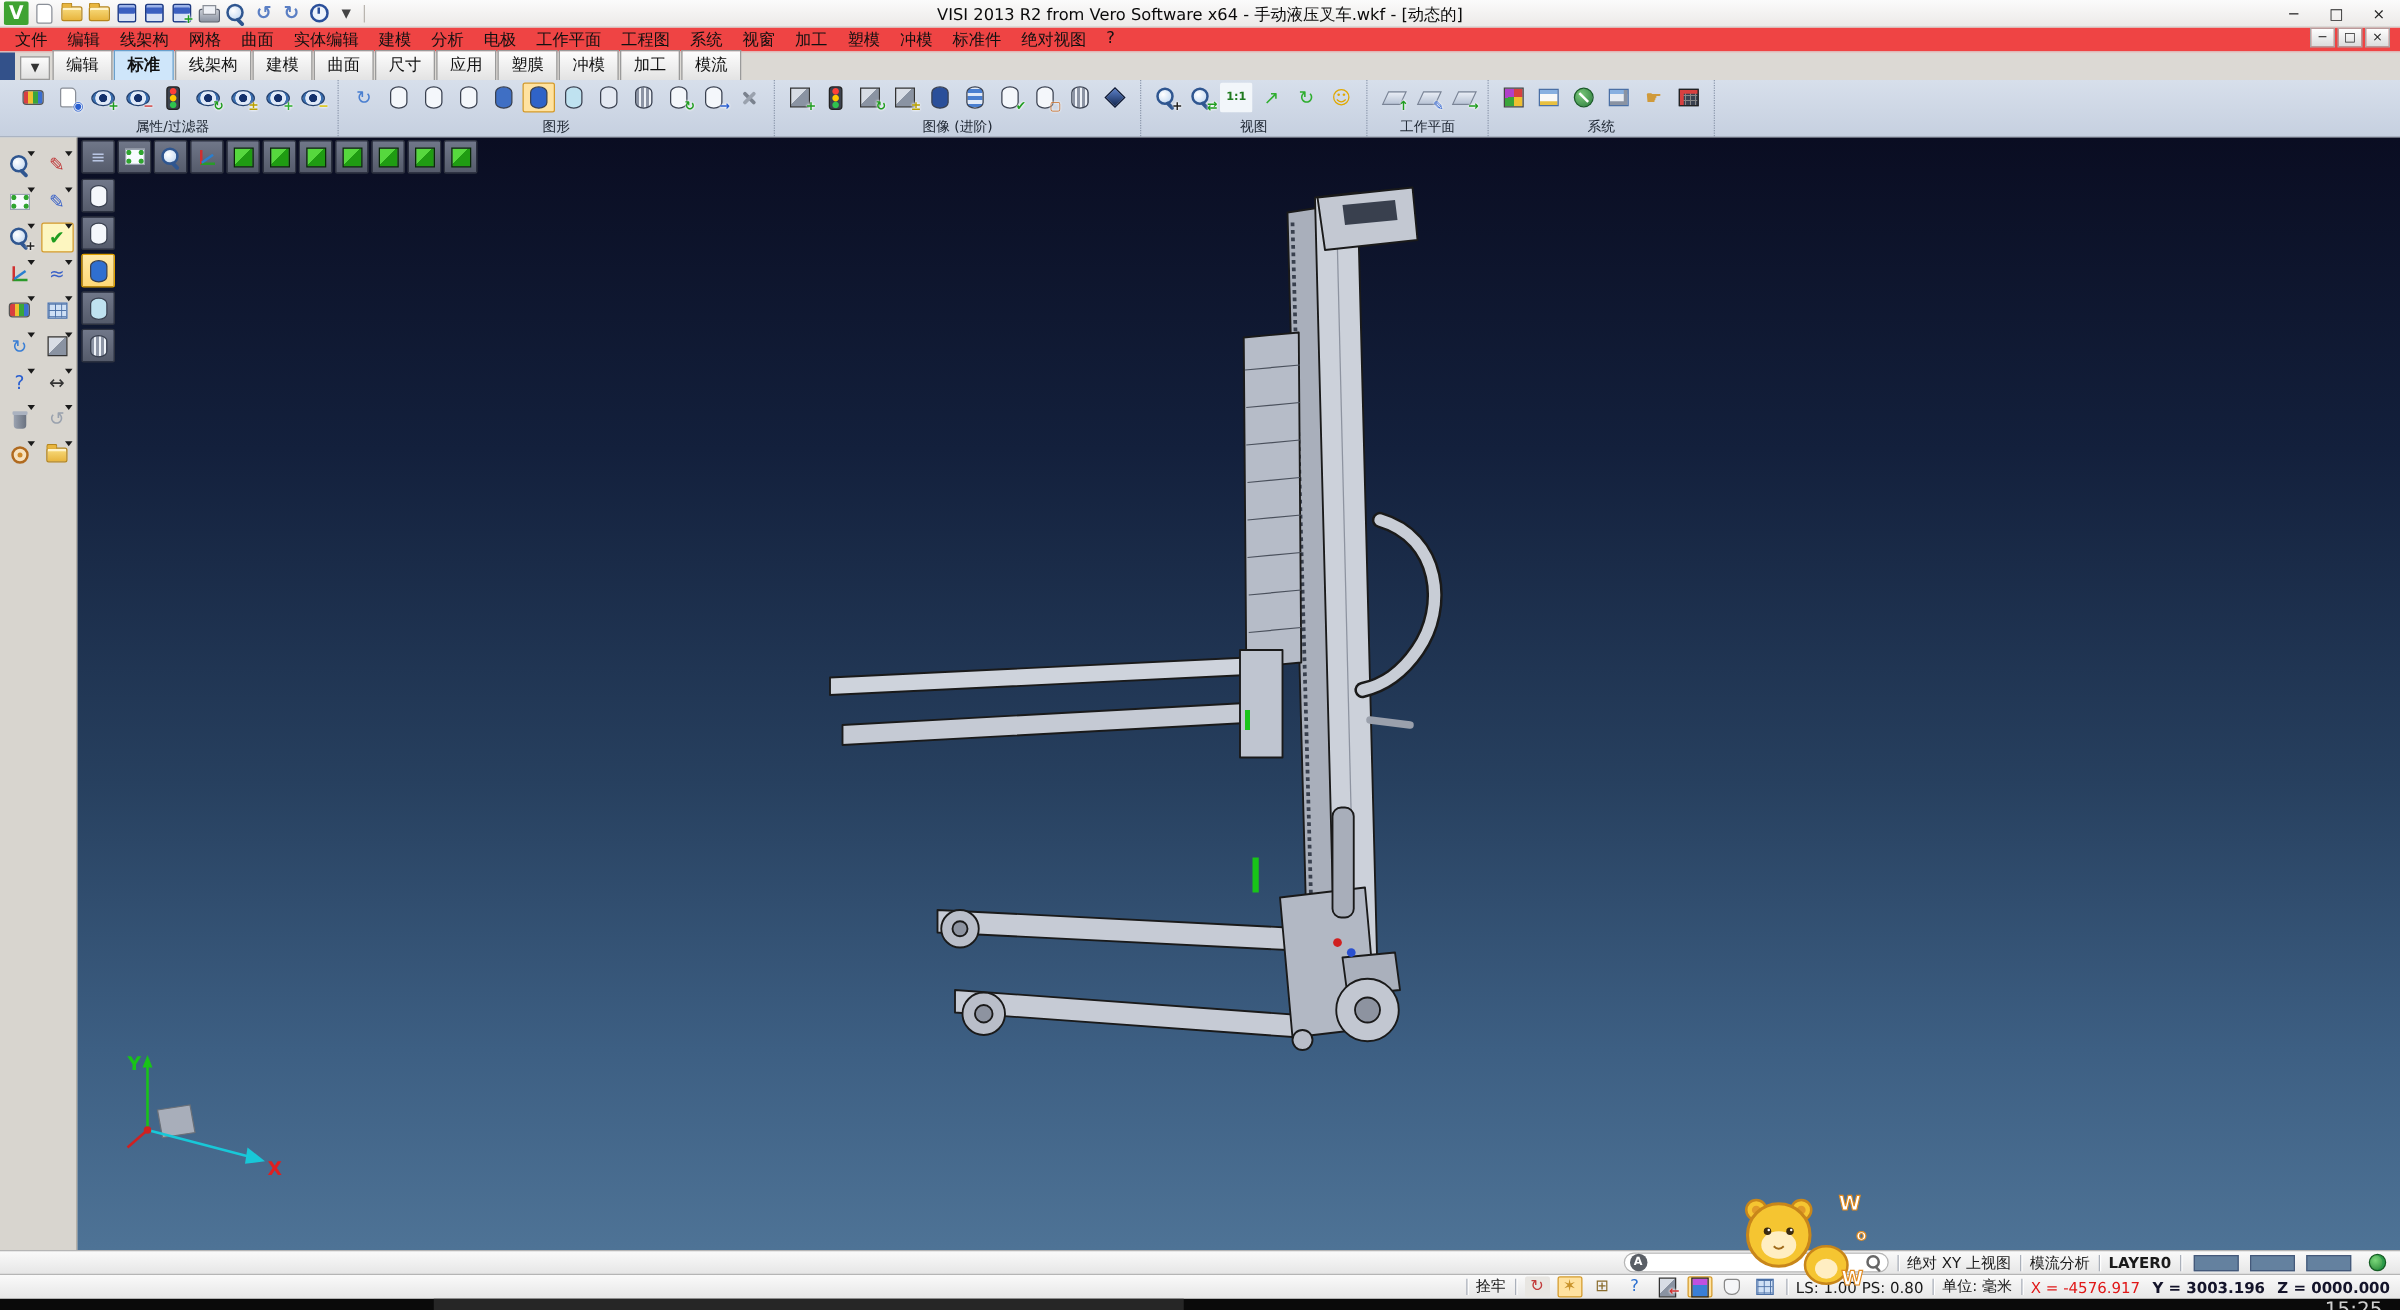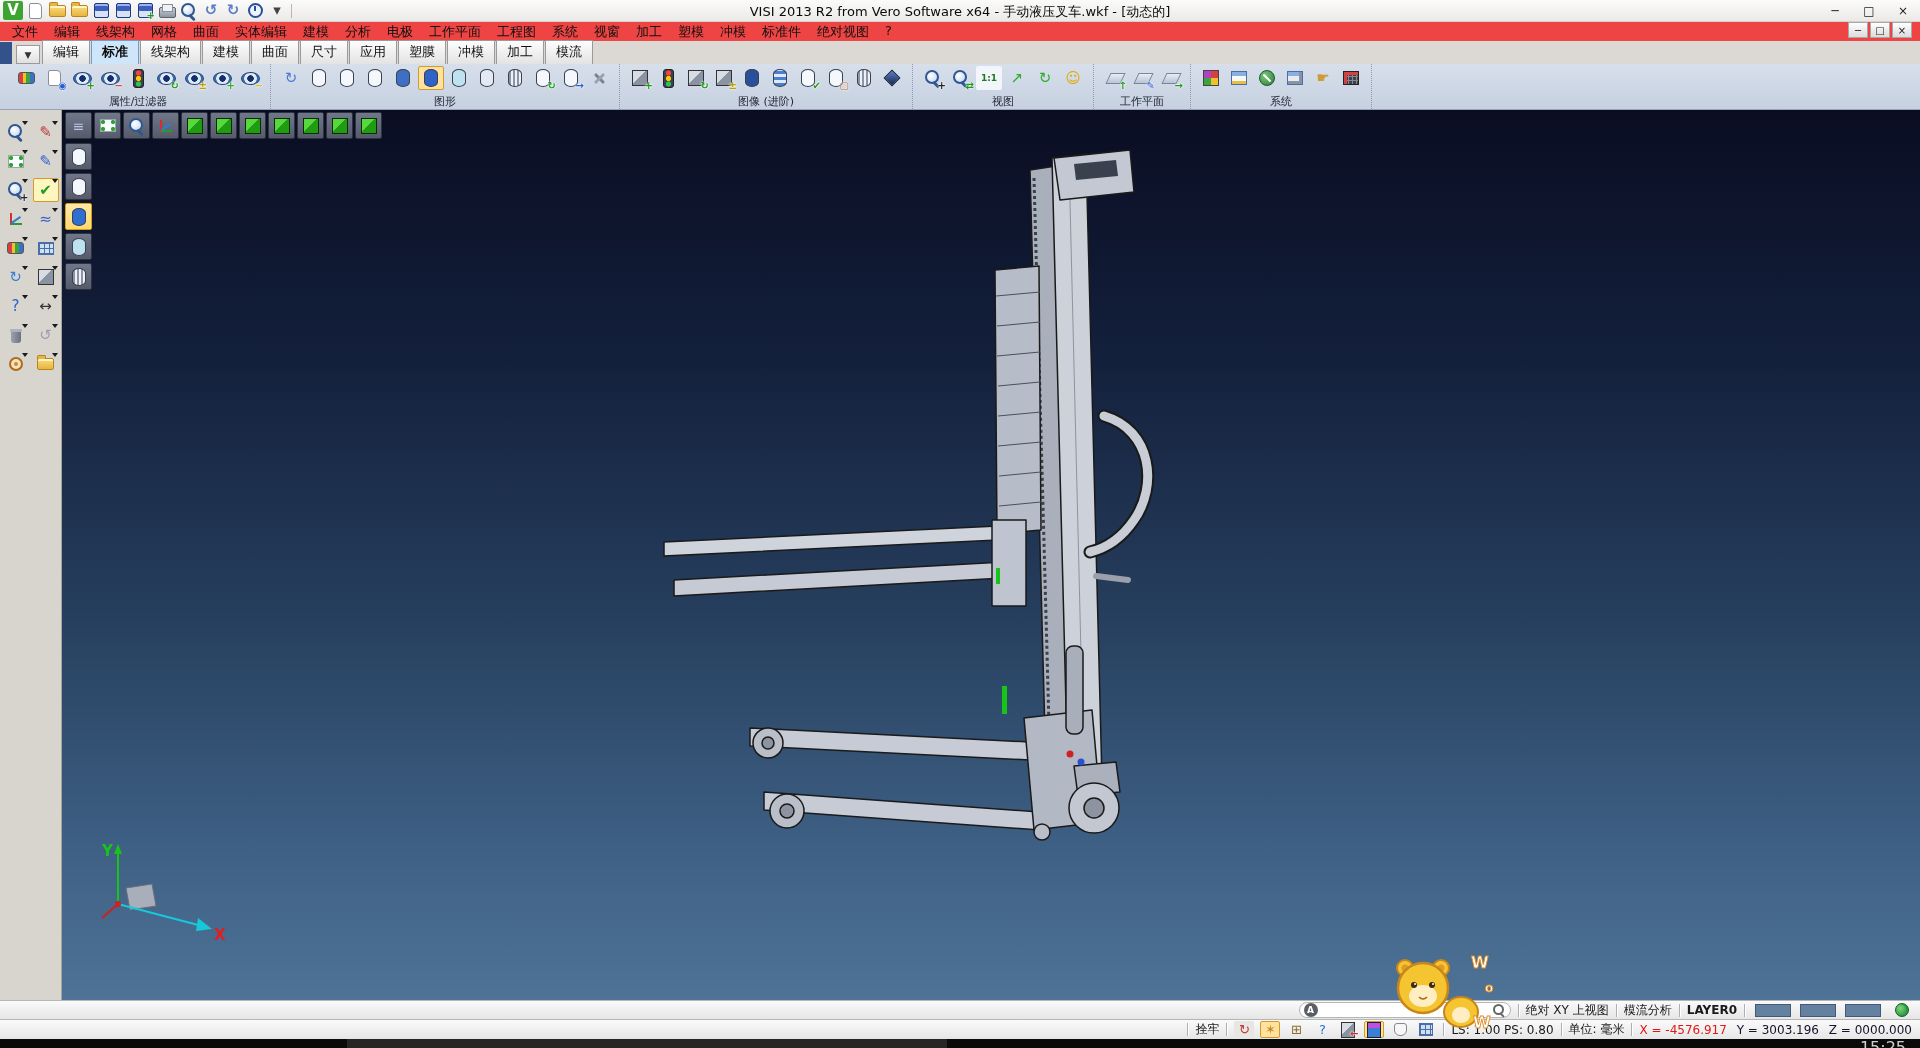--- a/index.html
+++ b/index.html
@@ -120,21 +120,21 @@
   .magnifier { position:relative; width:14px; height:14px; }
   .magnifier::before { content:""; position:absolute; top:1px; left:1px; width:7px; height:7px; border:2px solid #666; border-radius:50%; }
   .magnifier::after { content:""; position:absolute; bottom:1px; right:1px; width:6px; height:2px; background:#666; border-radius:1px; transform:rotate(45deg); }
   .swatches { display:flex; gap:3px; }
   .srow .ico { width:auto; height:16px; padding:0 2px; }
   .s2icons { display:flex; gap:6px; align-items:center; }
   .s2icons .ico { width:20px; height:17px; }
   .s2icons .g { font-size:13px; }
   .coords { font-size:12px; white-space:nowrap; }
   .coords .cx { color:#e01818; }
-  .coords .cy, .coords .cz { color:#14142a; margin-left:6px; }
+  .coords .cy, .coords .cz { color:#14142a; margin-left:6px;font-weight:bold; }
 
   
   .taskbar { height:9px; background:#0a0a0a; position:relative; }
   .task-seg { position:absolute; left:347px; width:600px; height:9px; background:#262626; }
   .clock { position:absolute; right:14px; top:-1px; font-size:16px; color:#cfcfcf; }
 </style>
 </head>
 <body>
 
 <div class="app">

